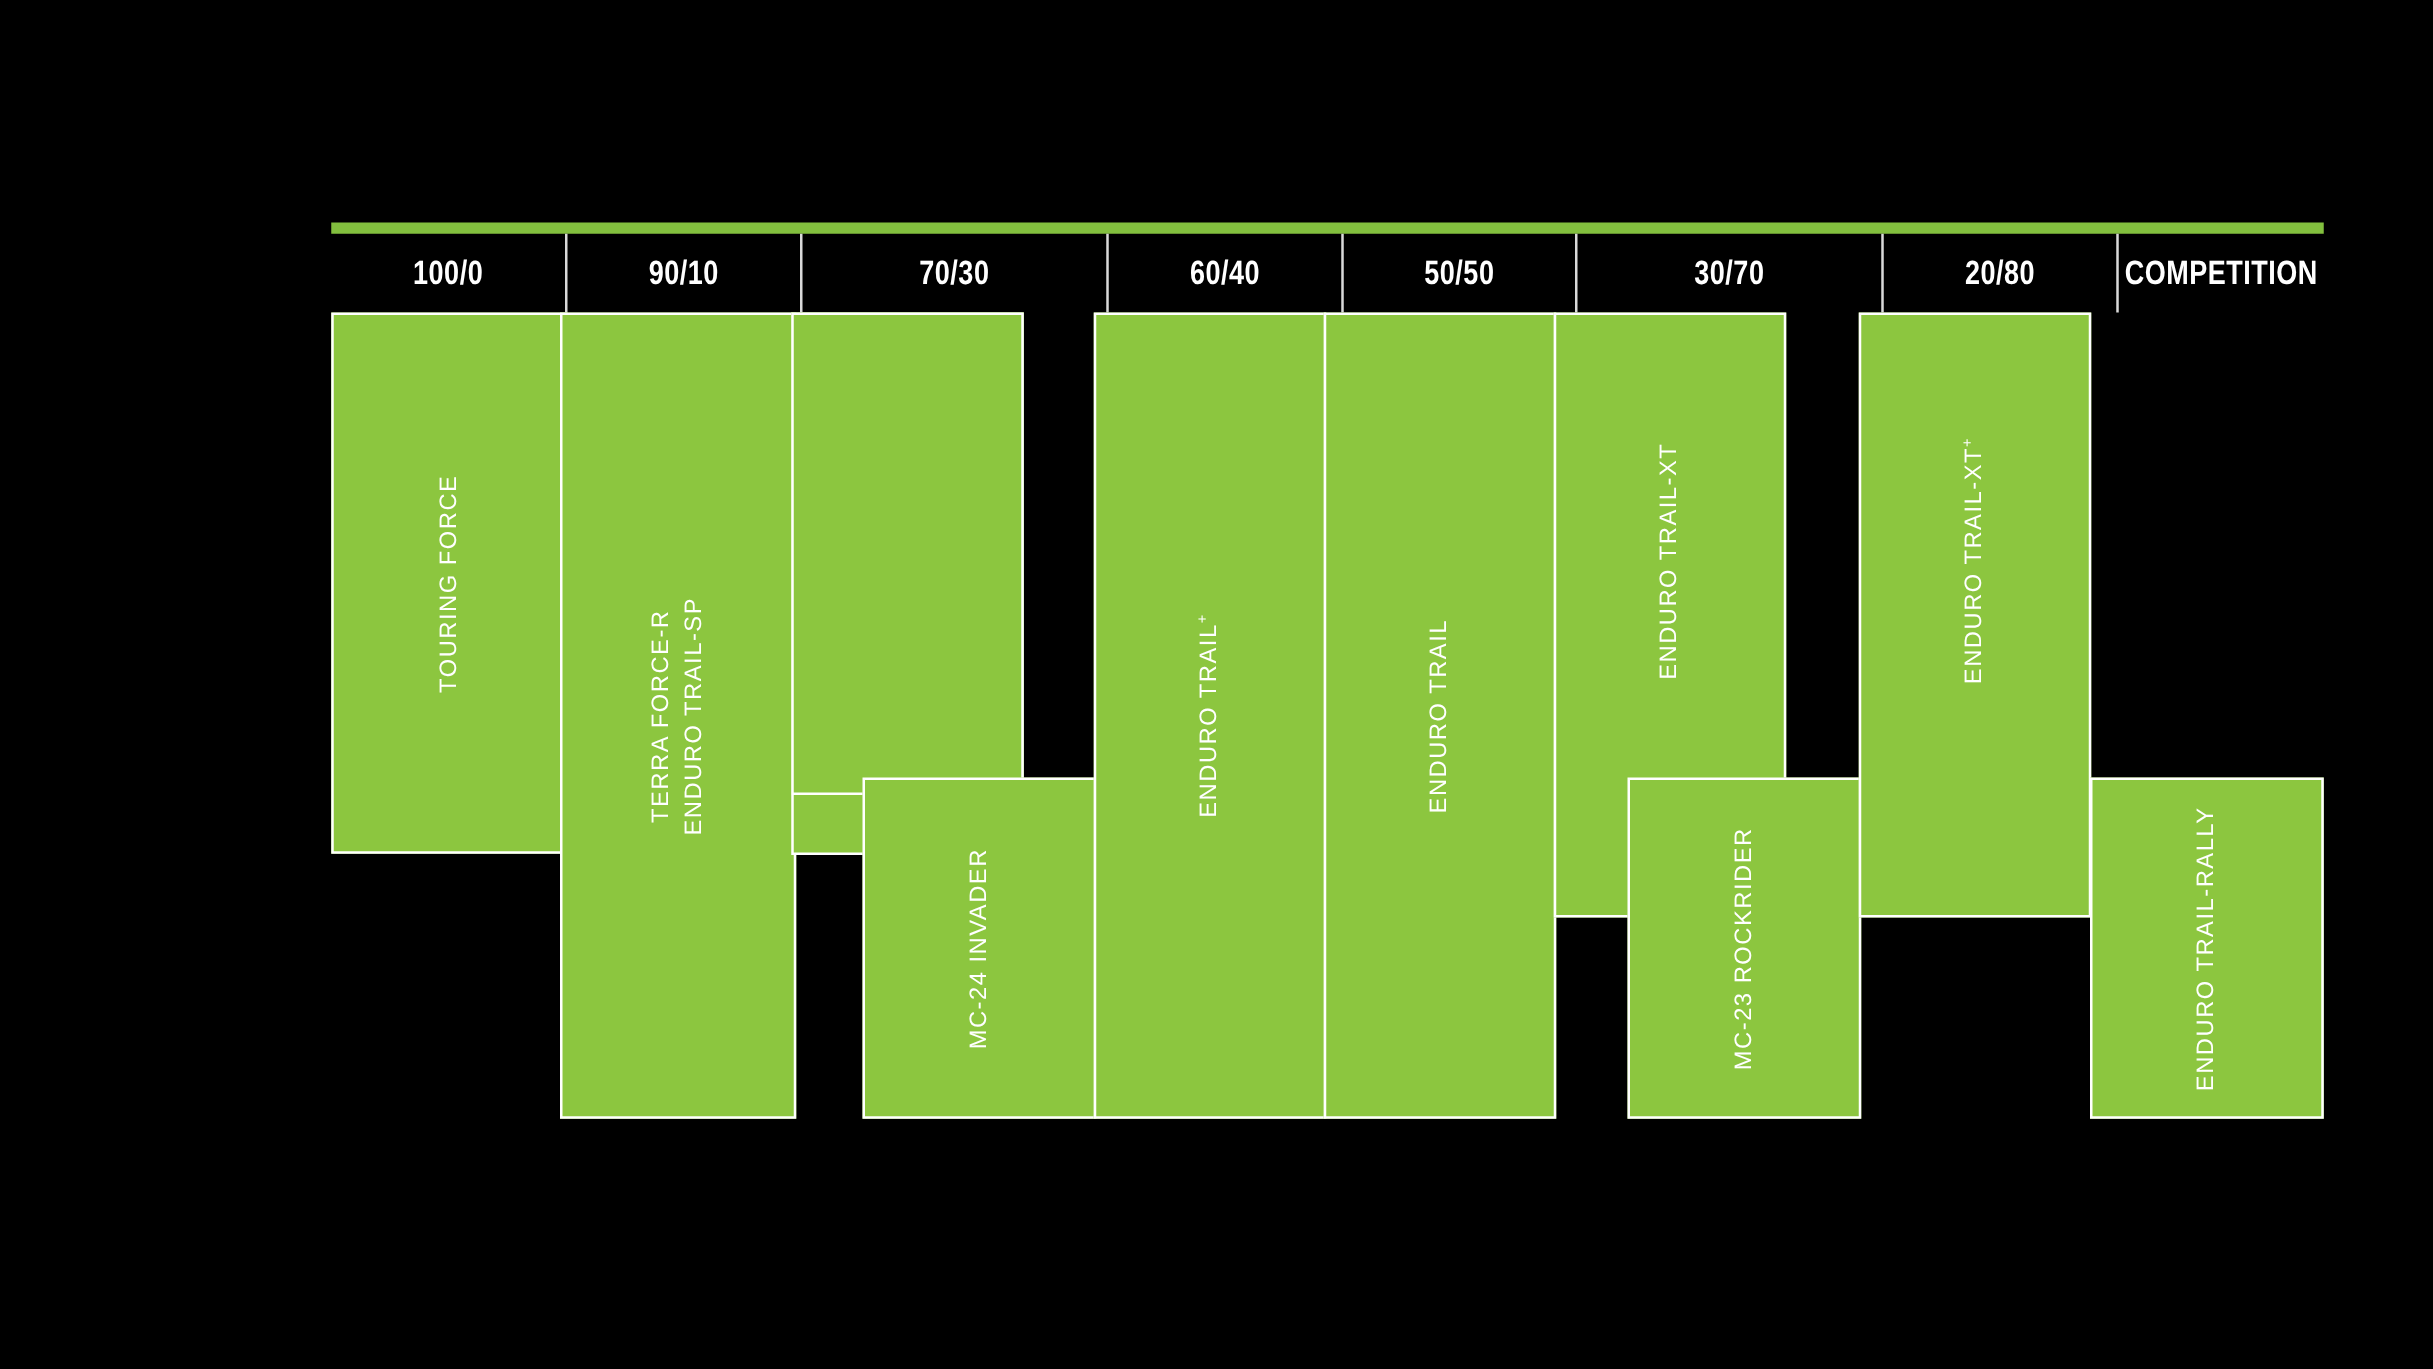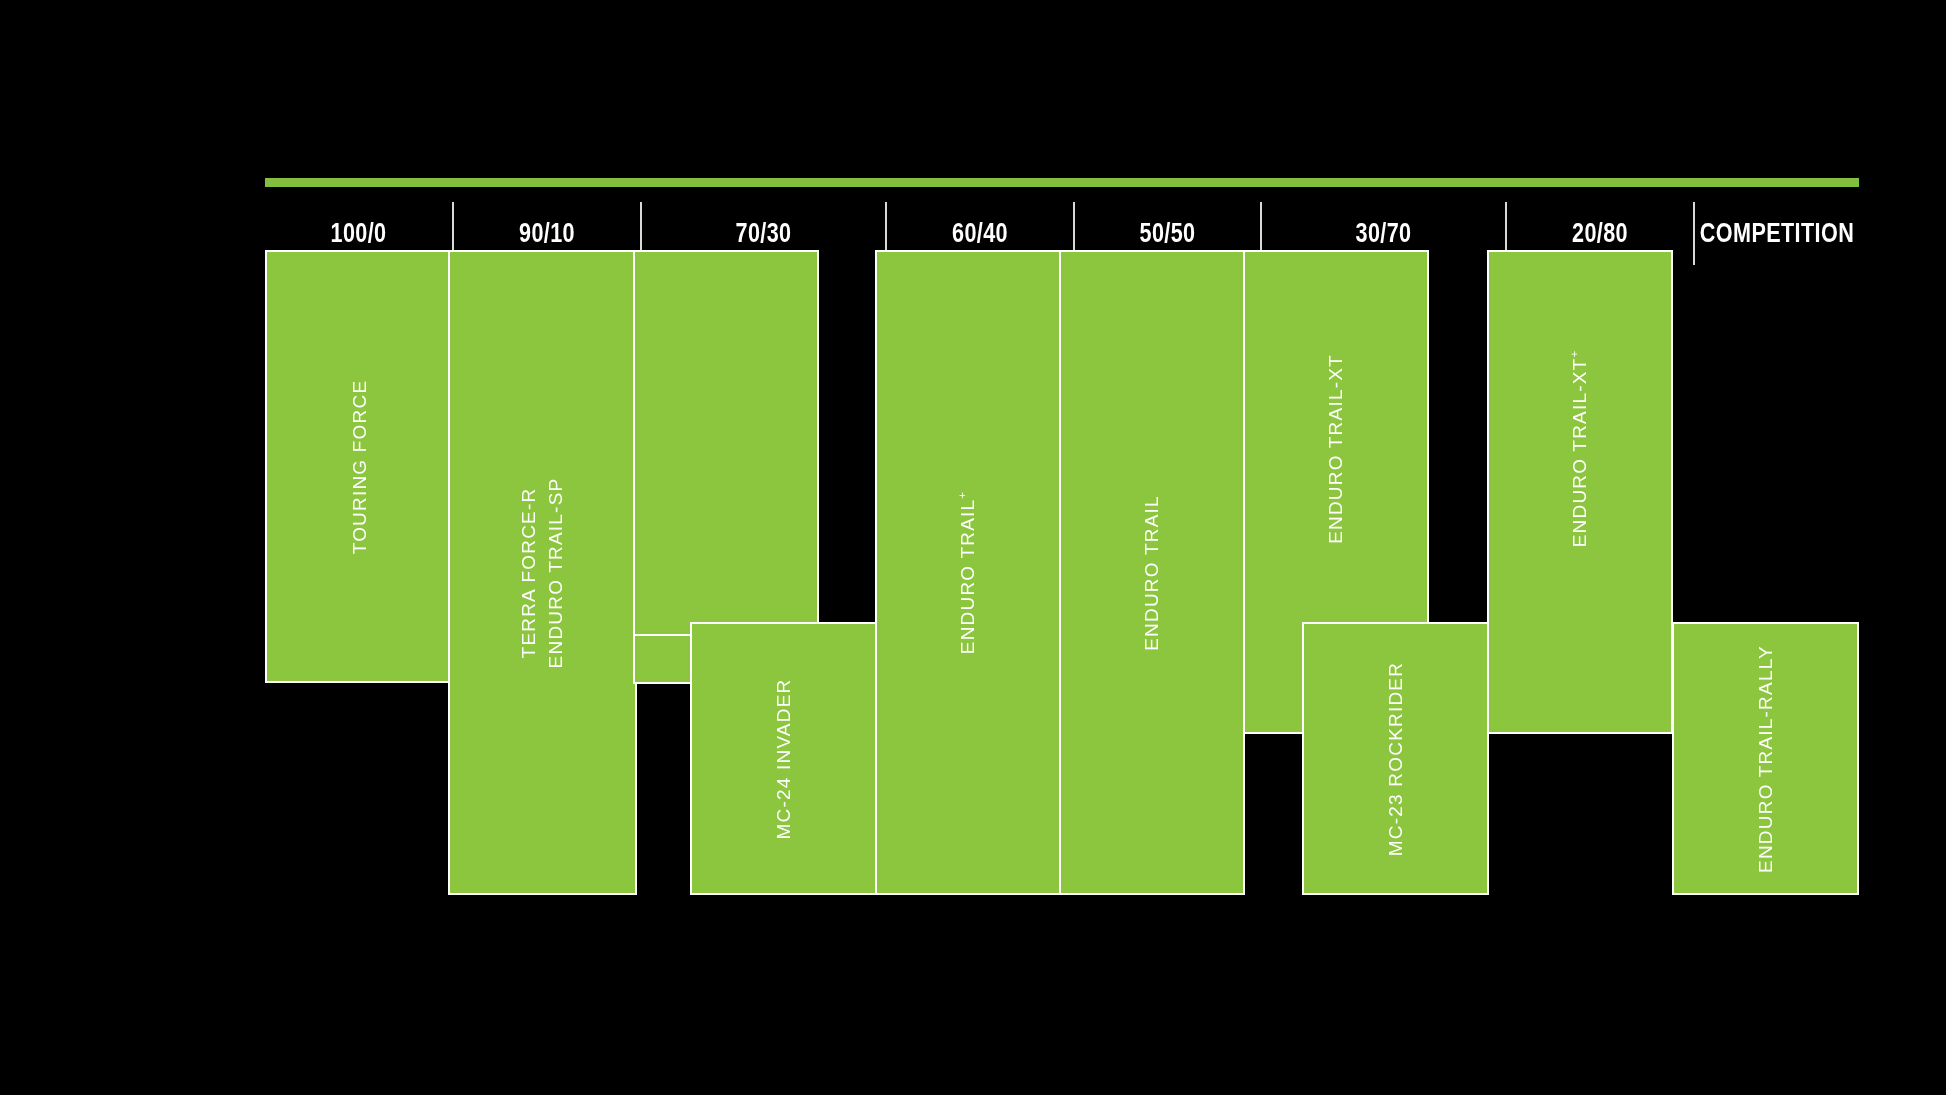--- a/index.html
+++ b/index.html
@@ -7,21 +7,21 @@
     width:1946px;height:1095px;overflow:hidden;position:relative;
     font-family:"Liberation Sans","DejaVu Sans",sans-serif;
     -webkit-font-smoothing:antialiased;
   }
   #stage{position:absolute;inset:0;background:#000;}
 
   
   .top-rule{position:absolute;background:#82bf3e;}
 
   
-  .header-row{position:absolute;margin-top:15px;}
+  .header-row{position:absolute;}
   .hdr-cell{
     position:absolute;top:0;height:100%;
     display:flex;align-items:center;justify-content:center;
     color:#ffffff;
     font-weight:700;
     font-size:27px;
     letter-spacing:0.5px;
     transform:scaleX(0.80);
     transform-origin:center center;
     white-space:nowrap;

